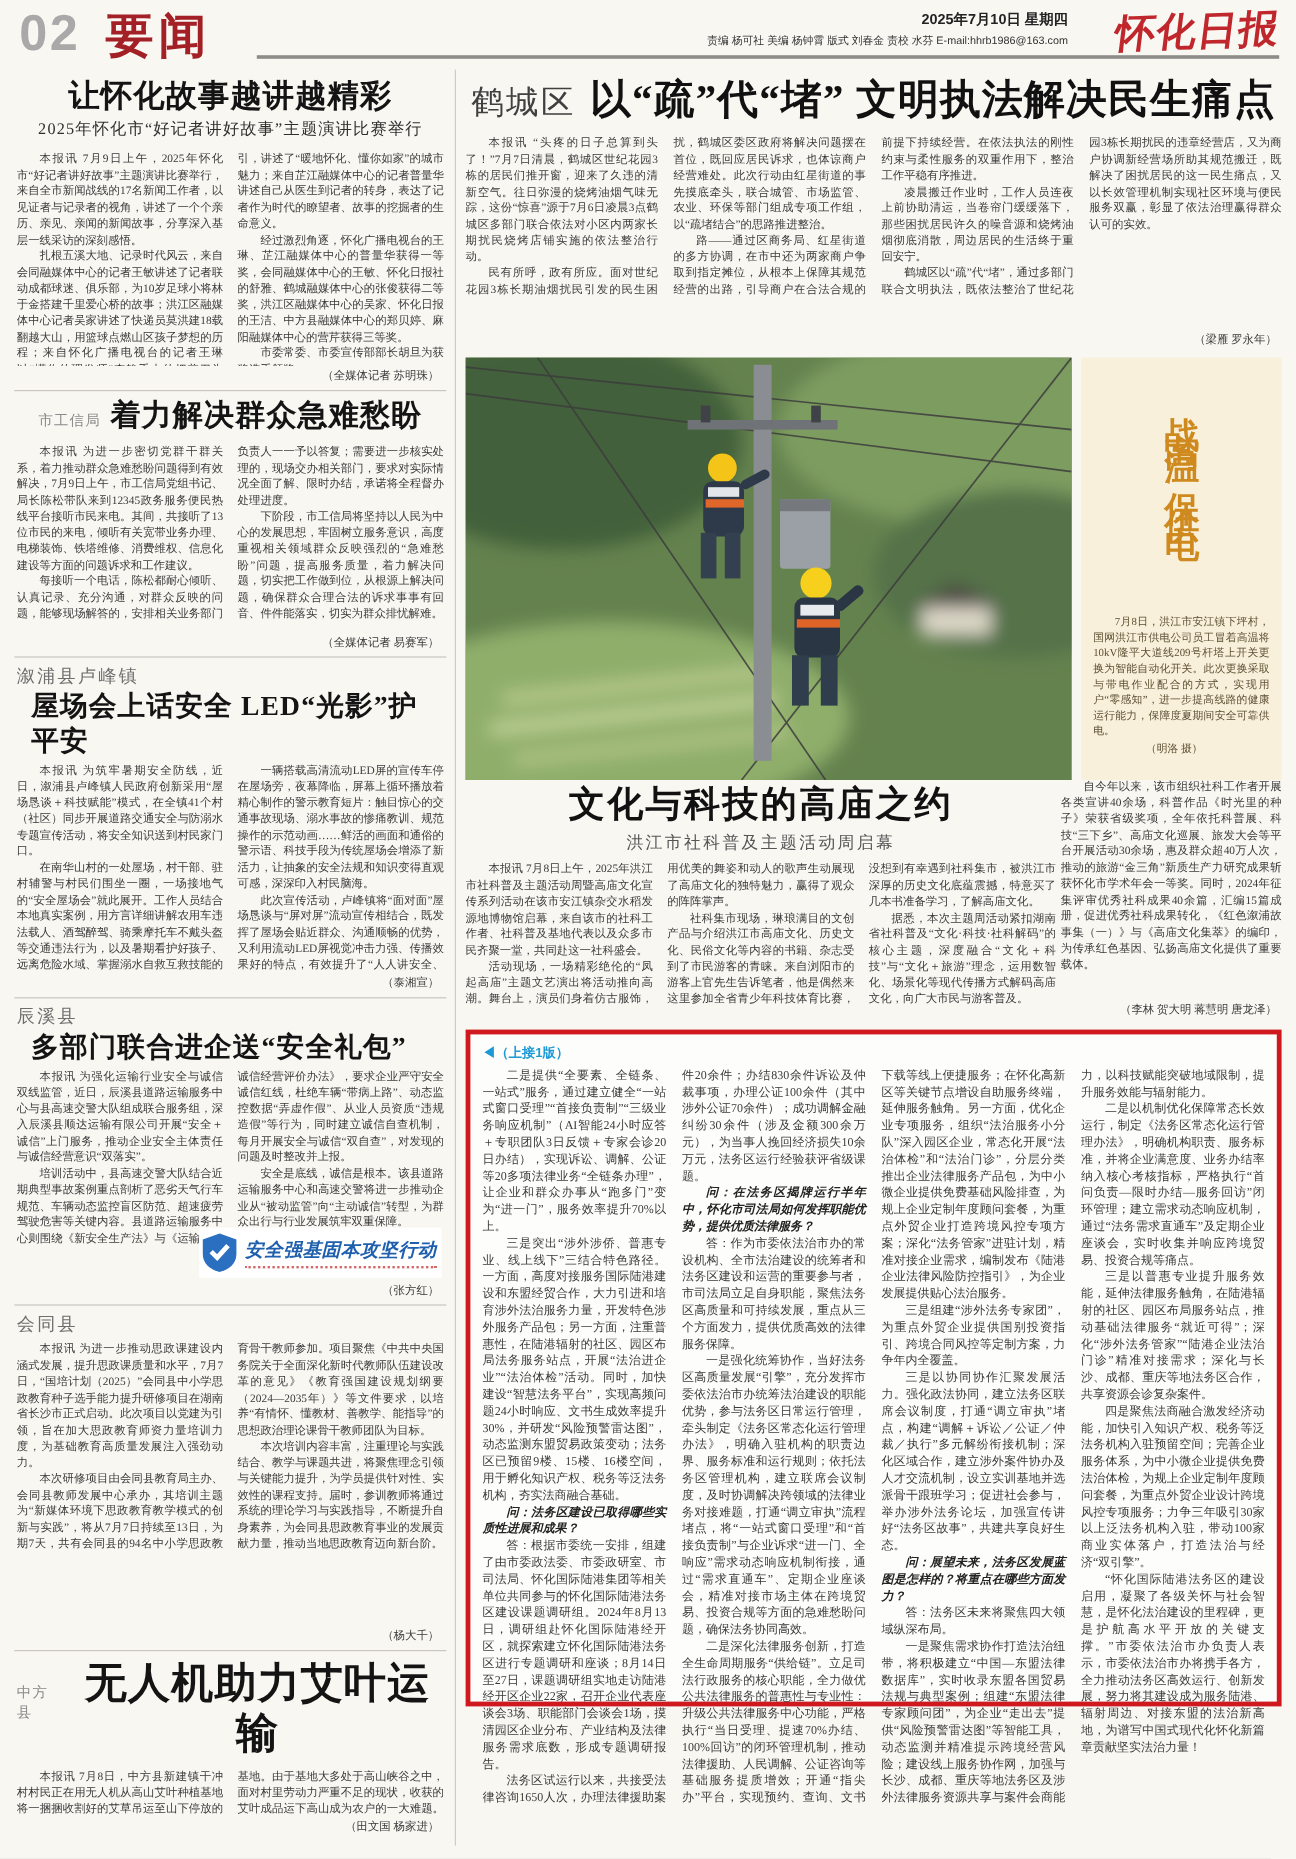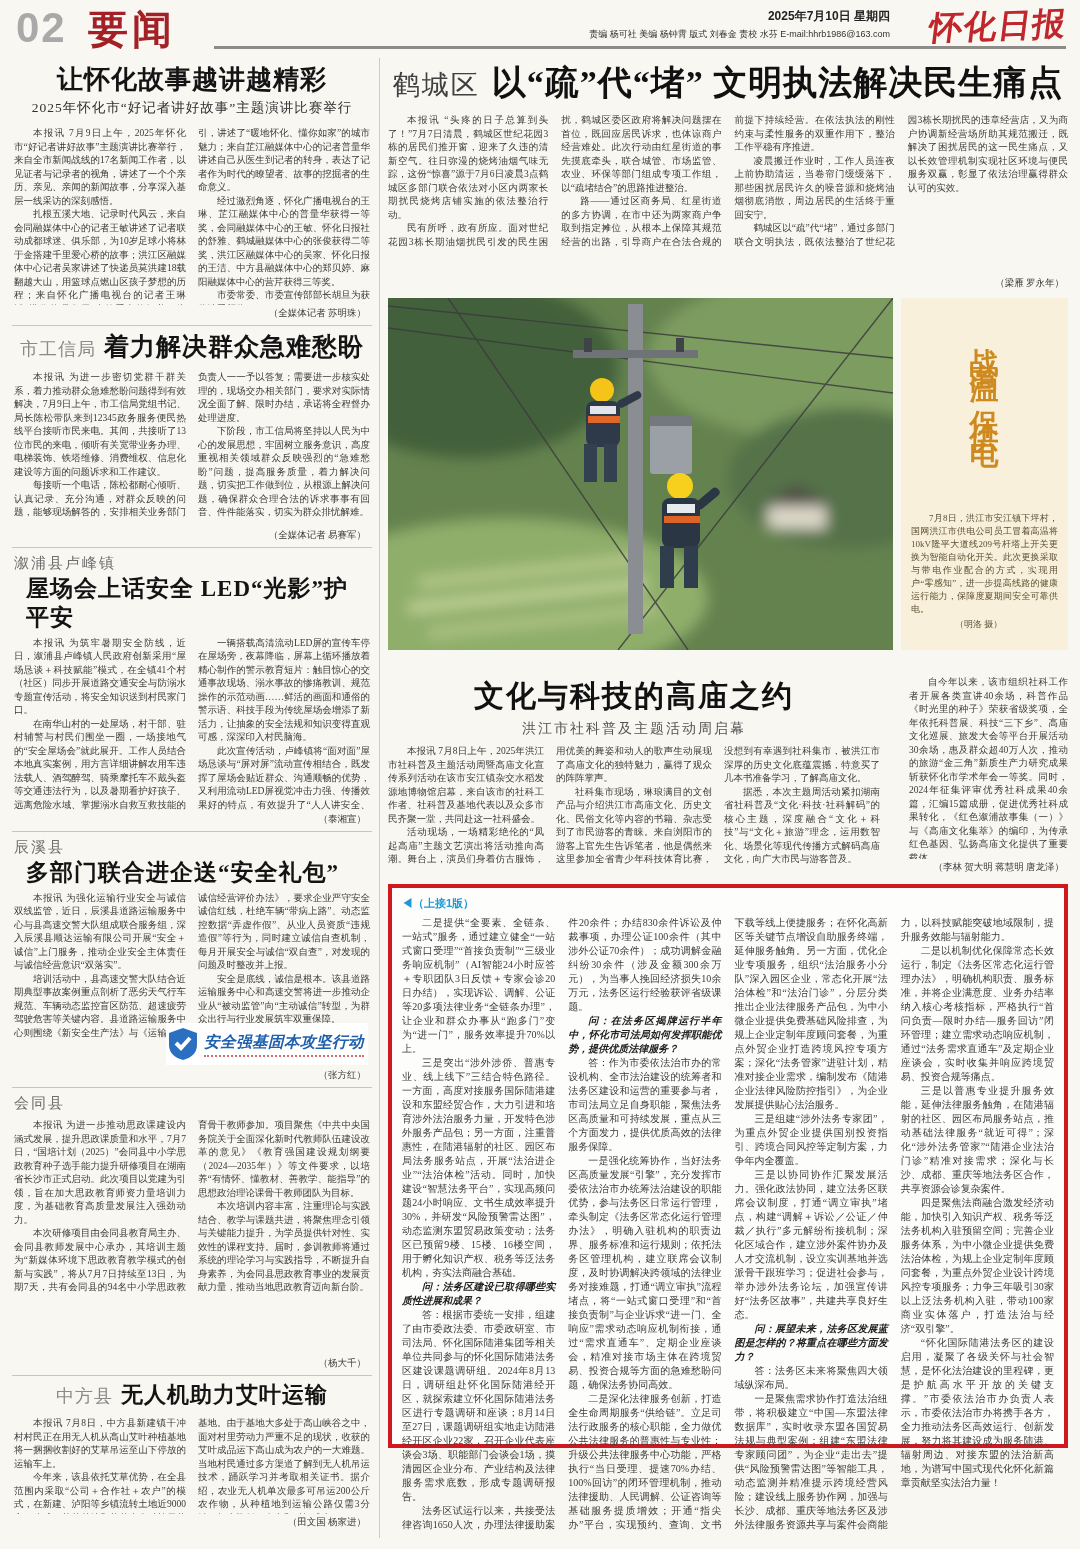--- a/index.html
+++ b/index.html
@@ -27,21 +27,21 @@
   
   .leftcol{position:absolute;left:12px;top:58px;width:360px;}
   .art{position:relative;display:flex;flex-direction:column;border-bottom:1px solid #c9c6c0;
        padding:6px 2px 5px 2px;box-sizing:border-box;}
   .art:last-child{border-bottom:none;}
   .h-big{font-size:26px;font-weight:bold;text-align:center;letter-spacing:1px;color:#141414;line-height:1.2;}
   .h-sub{font-size:13.5px;text-align:center;color:#2f2f2f;margin:4px 0 6px 0;letter-spacing:1px;}
   .kline{font-size:15px;color:#6e6e6e;letter-spacing:2px;margin-bottom:2px;}
   .h-med{font-size:23px;font-weight:bold;color:#141414;letter-spacing:1px;line-height:1.25;margin-left:12px;}
   .h-inline{display:flex;align-items:baseline;justify-content:center;gap:8px;margin-bottom:5px;}
-  .h-inline .kick{font-size:18px;color:#8a8a8a;letter-spacing:1px;}
+  .h-inline .kick{font-size:12px;color:#8a8a8a;letter-spacing:1px;}
   .body-flex{flex:1;overflow:hidden;margin-top:4px;}
   
   .banner{position:absolute;right:4px;bottom:22px;width:198px;background:#fff;display:flex;
           align-items:center;gap:6px;padding:4px 2px;}
   .banner .txt{font-size:15.5px;font-weight:bold;color:#1e5fae;font-style:italic;letter-spacing:0.5px;
                border-bottom:2px dotted #d46a6a;padding-bottom:2px;}
   
   .rightcol{position:absolute;left:388px;top:58px;width:680px;}
   .vdiv{position:absolute;left:379px;top:58px;width:1px;height:1480px;background:#cfccc6;}
   .hc-head{display:flex;align-items:baseline;gap:12px;justify-content:center;margin:2px 0 8px 0;}
@@ -49,21 +49,21 @@
   .hc-title{font-size:34px;font-weight:bold;color:#111;letter-spacing:1px;}
   .photo-row{display:flex;gap:8px;margin-top:8px;}
   .photo{width:505px;height:352px;background:#5d7a48;position:relative;overflow:hidden;flex:none;}
   .creambox{width:167px;height:352px;background:#f8f0da;box-sizing:border-box;display:flex;
             flex-direction:column;align-items:center;flex:none;}
   .vtitle{writing-mode:vertical-rl;font-size:29px;font-weight:bold;color:#cf8a1f;letter-spacing:14px;
           margin-top:26px;height:180px;}
   .caption{font-size:9px;line-height:13px;color:#5c4f33;text-align:justify;padding:8px 10px 0 10px;}
   .caption p{text-indent:2em;}
   .cred{width:100%;text-align:center;font-size:9px;color:#5c4f33;padding:2px 12px 0 0;box-sizing:border-box;}
-  .gm{display:flex;gap:29px;margin-top:26px;}
+  .gm{display:flex;gap:4px;margin-top:0;}
   .gm-main{width:492px;flex:none;}
   .gm-title{font-size:30px;font-weight:bold;text-align:center;color:#111;letter-spacing:2px;}
   .gm-sub{font-size:14px;text-align:center;color:#555;margin:3px 0 7px 0;letter-spacing:2px;}
   .gm-bodyh{height:128px;}
   .gm-tail{flex:1;display:flex;flex-direction:column;}
   .gm-tail .bt{overflow:hidden;flex:1;}
   
   .redbox{margin-top:10px;border:4px solid #d0191e;background:#fdfdfb;height:564px;box-sizing:border-box;
           padding:8px 10px;position:relative;}
   .cont-marker{font-size:11px;font-weight:bold;color:#1d9ad6;margin-bottom:5px;font-family:"Liberation Sans",sans-serif;}
@@ -152,21 +152,21 @@
           <p>本报讯 为进一步推动思政课建设内涵式发展，提升思政课质量和水平，7月7日，“国培计划（2025）”会同县中小学思政教育种子选手能力提升研修项目在湖南省长沙市正式启动。此次项目以党建为引领，旨在加大思政教育师资力量培训力度，为基础教育高质量发展注入强劲动力。</p>
           <p>本次研修项目由会同县教育局主办、会同县教师发展中心承办，其培训主题为“新媒体环境下思政教育教学模式的创新与实践”，将从7月7日持续至13日，为期7天，共有会同县的94名中小学思政教育骨干教师参加。项目聚焦《中共中央国务院关于全面深化新时代教师队伍建设改革的意见》《教育强国建设规划纲要（2024—2035年）》等文件要求，以培养“有情怀、懂教材、善教学、能指导”的思想政治理论课骨干教师团队为目标。</p>
           <p>本次培训内容丰富，注重理论与实践结合、教学与课题共进，将聚焦理念引领与关键能力提升，为学员提供针对性、实效性的课程支持。届时，参训教师将通过系统的理论学习与实践指导，不断提升自身素养，为会同县思政教育事业的发展贡献力量，推动当地思政教育迈向新台阶。</p>
         </div>
       <div class="byline">（杨大千）</div>
     </div>
 
     <div class="art" style="height:158px">
       <div class="h-inline">
         <span class="kick">中方县</span>
-        <span class="h-big" style="font-size:22px">无人机助力艾叶运输</span>
+        <span class="h-big" style="font-size:35px">无人机助力艾叶运输</span>
       </div>
       <div class="body-flex bt cols2">
           <p>本报讯 7月8日，中方县新建镇干冲村村民正在用无人机从高山艾叶种植基地将一捆捆收割好的艾草吊运至山下停放的运输车上。</p>
           <p>今年来，该县依托艾草优势，在全县范围内采取“公司＋合作社＋农户”的模式，在新建、泸阳等乡镇流转土地近9000亩，建成了艾苗基地和艾草生态种植示范基地。由于基地大多处于高山峡谷之中，面对村里劳动力严重不足的现状，收获的艾叶成品运下高山成为农户的一大难题。当地村民通过多方渠道了解到无人机吊运技术，踊跃学习并考取相关证书。据介绍，农业无人机单次最多可吊运200公斤农作物，从种植地到运输公路仅需3分钟，极大降低了人力和时间成本。</p>
         </div>
       <div class="byline">（田文国 杨家进）</div>
     </div>
 
   </div>
 

